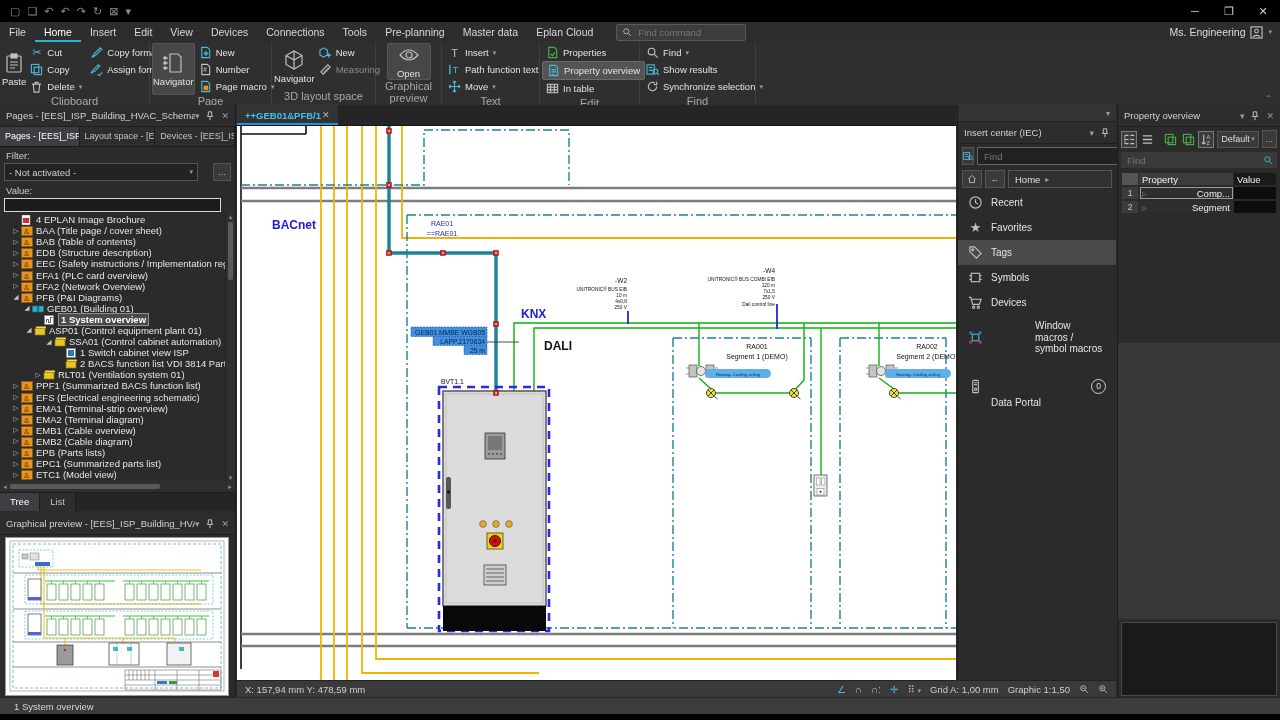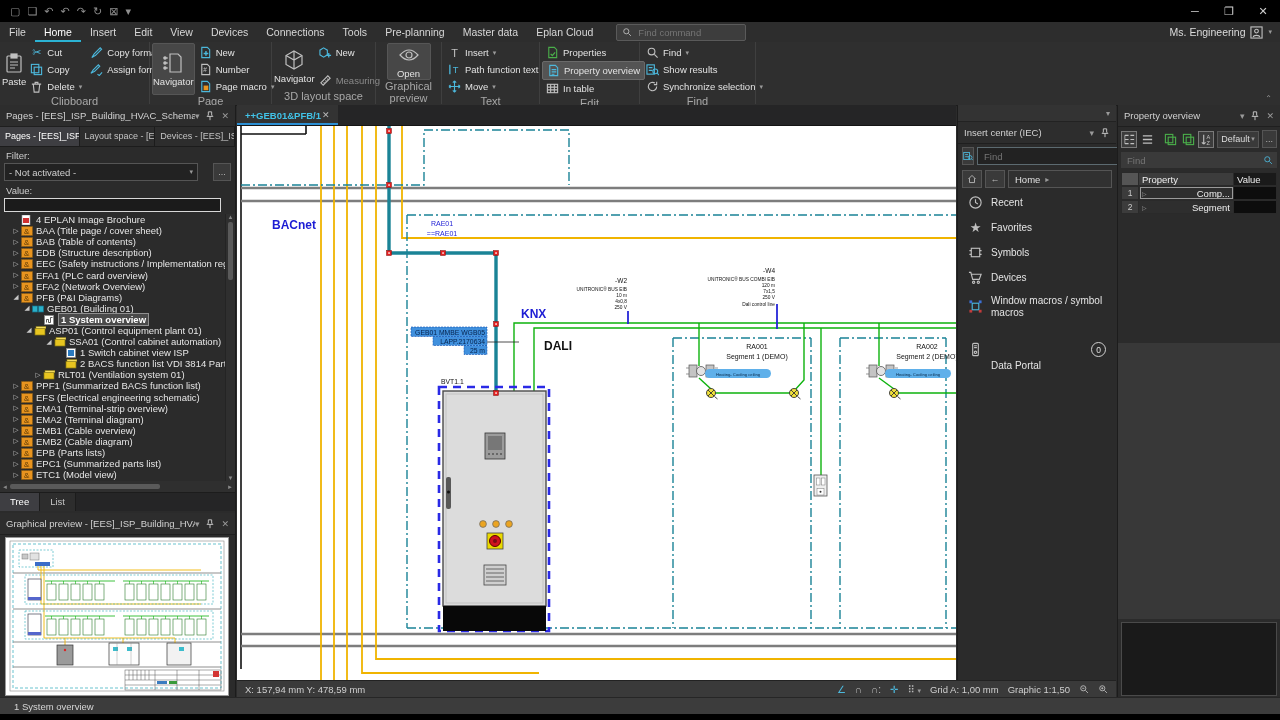--- a/index.html
+++ b/index.html
@@ -24,21 +24,21 @@
   #userarea{margin-left:auto;display:flex;align-items:center;gap:5px;padding-right:8px;font-size:10.5px;color:#dcdcdc;}
   #rbody{display:flex;height:62px;}
   .rgroup{display:flex;flex-direction:column;border-right:1px solid #3f3f3f;padding:1px 2px 0 2px;box-sizing:border-box;}
   .rg-content{display:flex;flex:1;}
   .rg-label{text-align:center;font-size:11px;color:#a8a8a8;padding-bottom:2px;}
   .rbig{width:42px;display:flex;flex-direction:column;align-items:center;justify-content:center;gap:2px;font-size:9.5px;}
   .rbig.boxed{background:#474747;border:1px solid #565656;border-radius:2px;}
   .rcol{display:flex;flex-direction:column;justify-content:flex-start;padding-top:1px;}
   .ri{display:flex;align-items:center;gap:4px;height:17px;font-size:9.5px;color:#e2e2e2;padding:0 4px;white-space:nowrap;}
   .ri.hl{background:#545454;border:1px solid #6a6a6a;border-radius:2px;}
-  .ri.dis{color:#8a8a8a;margin-top:11px;}
+  .ri.dis{color:#8a8a8a;}
   .dd{color:#9a9a9a;font-size:7px;}
   #ribcollapse{position:absolute;right:8px;bottom:2px;color:#9a9a9a;font-size:8px;}
   
   .ic{display:inline-flex;width:13px;height:13px;color:#4cb8dc;align-items:center;justify-content:center;font-size:11px;flex:none;}
   .ic svg{width:100%;height:100%;stroke-width:1.2;}
   .ic.g{color:#c0c0c0;} .ic.gr{color:#4aae4a;} .ic.big{width:22px;height:22px;font-size:19px;}
   .ic.sm{width:10px;height:10px;font-size:9px;}
   
   #leftp{left:0;top:105px;width:236px;height:592px;background:#2b2b2b;border-right:1px solid #1c1c1c;box-sizing:border-box;}
   .ptitle{height:21px;background:#2d2d2d;border-bottom:1px solid #1f1f1f;display:flex;align-items:center;
@@ -1069,20 +1069,29 @@
               <circle cx="8" cy="8" r="6"></circle>
               <path d="M8 4.5V8l2.5 1.5"></path>
             </svg>
           </span>
           <span style="line-height: 1.15;">Recent</span>
         </div>
         <div class="icitem">
           <span class="ic g" style="width: 15px; height: 15px; font-size: 13px;">★</span>
           <span style="line-height: 1.15;">Favorites</span>
         </div>
+        <div class="icitem sel">
+          <span class="ic g" style="width: 15px; height: 15px; font-size: 13px;">
+            <svg viewBox="0 0 16 16" fill="none" stroke="currentColor" stroke-width="1.1">
+              <path d="M2 7V2h5l7 7-5 5z"></path>
+              <circle cx="5" cy="5" r="1"></circle>
+            </svg>
+          </span>
+          <span style="line-height: 1.15;">Tags</span>
+        </div>
         <div class="icitem">
           <span class="ic g" style="width: 15px; height: 15px; font-size: 13px;">
             <svg viewBox="0 0 16 16" fill="none" stroke="currentColor" stroke-width="1.1">
               <rect x="3.5" y="3.5" width="9" height="9"></rect>
               <path d="M1.5 6h2M1.5 10h2M12.5 6h2M12.5 10h2"></path>
             </svg>
           </span>
           <span style="line-height: 1.15;">Symbols</span>
         </div>
         <div class="icitem">
@@ -1098,21 +1107,21 @@
         <div class="icitem">
           <span class="ic g" style="width: 15px; height: 15px; font-size: 13px;">
             <svg viewBox="0 0 16 16" fill="none" stroke="#4cb8dc" stroke-width="1.1">
               <rect x="4.5" y="4.5" width="7" height="7"></rect>
               <rect x="1.5" y="1.5" width="3" height="3" fill="#3b6fd4" stroke="none"></rect>
               <rect x="11.5" y="1.5" width="3" height="3" fill="#3b6fd4" stroke="none"></rect>
               <rect x="1.5" y="11.5" width="3" height="3" fill="#c23b3b" stroke="none"></rect>
               <rect x="11.5" y="11.5" width="3" height="3" fill="#c23b3b" stroke="none"></rect>
             </svg>
           </span>
-          <span style="line-height: 1.15;">Window macros / symbol macros</span>
+          <span style="line-height: 1.15; margin-left: 44px;">Window macros / symbol macros</span>
         </div>
         <div class="icitem">
           <span class="ic g" style="width: 15px; height: 15px; font-size: 13px;">
             <svg viewBox="0 0 16 16" fill="none" stroke="currentColor" stroke-width="1.1">
               <rect x="5" y="1.5" width="6" height="13" rx="1"></rect>
               <circle cx="8" cy="11" r="1.3"></circle>
               <path d="M6.5 4h3M6.5 6h3"></path>
             </svg>
           </span>
           <span style="line-height: 1.15; margin-top: 32px;">Data Portal</span>

